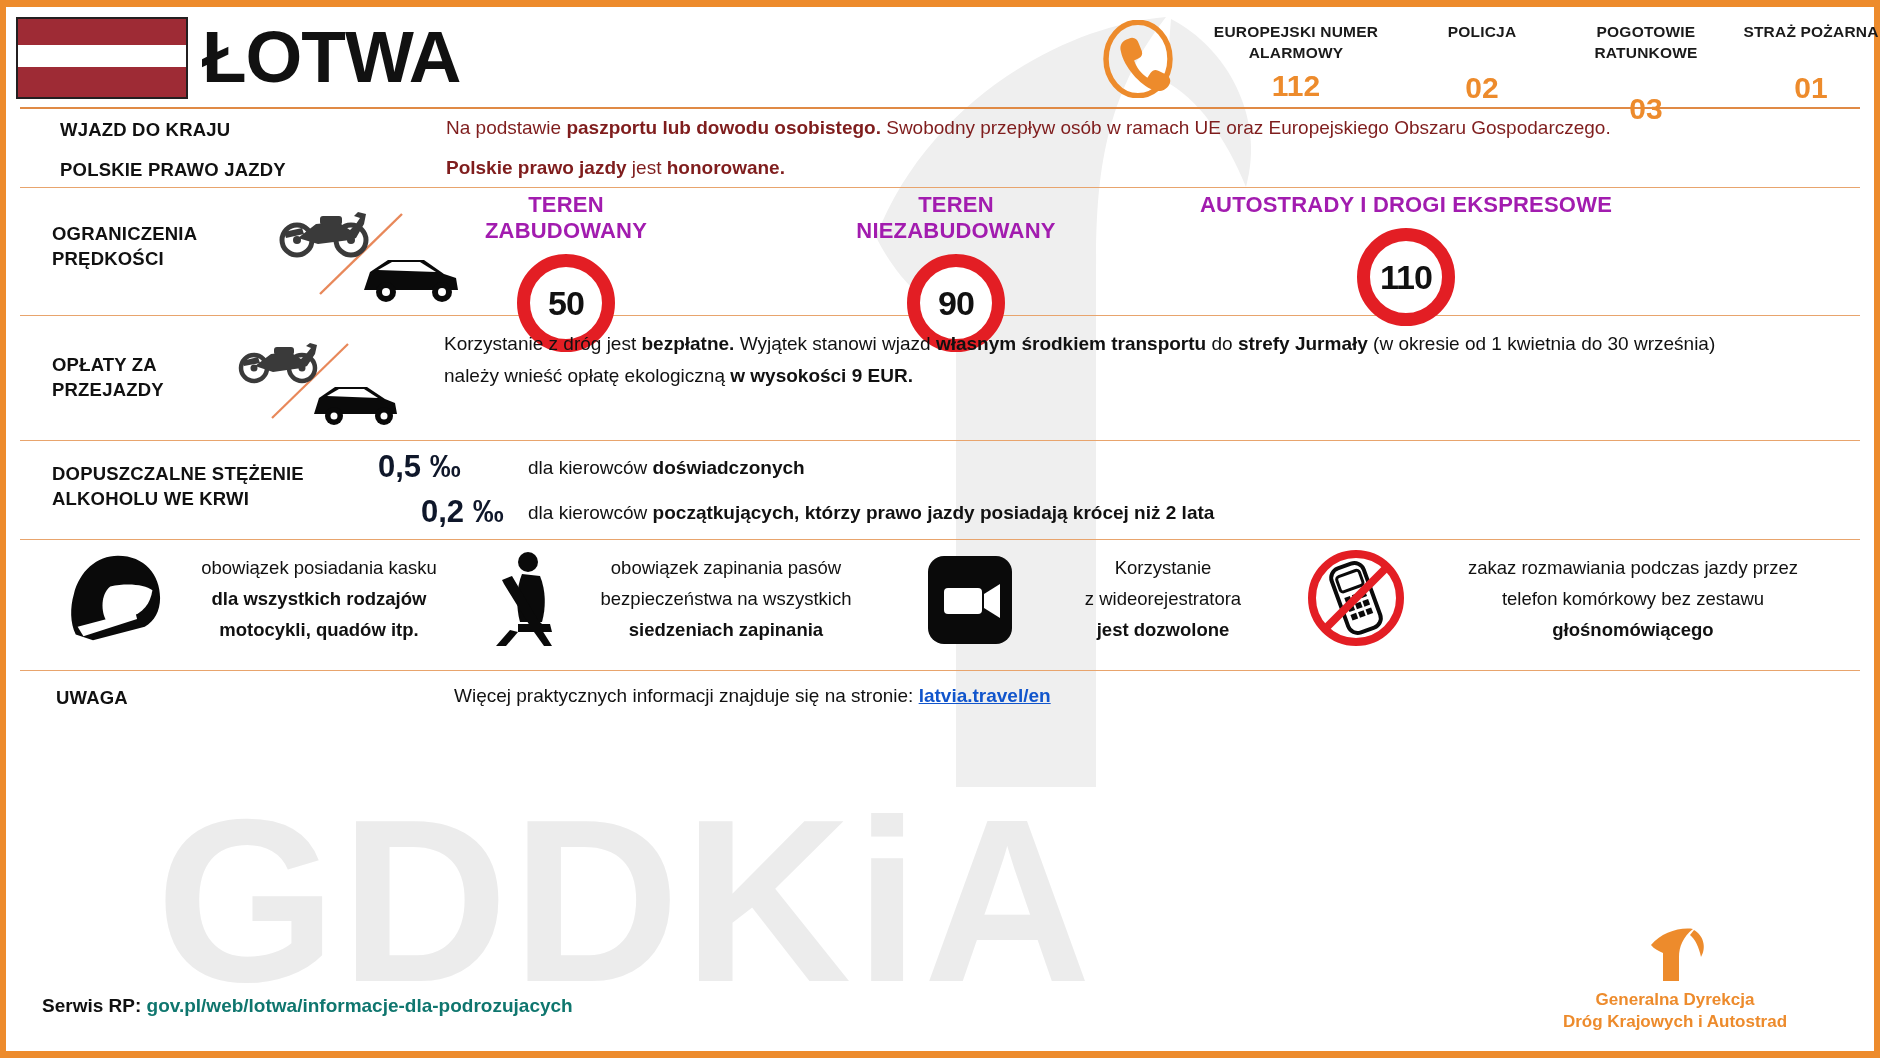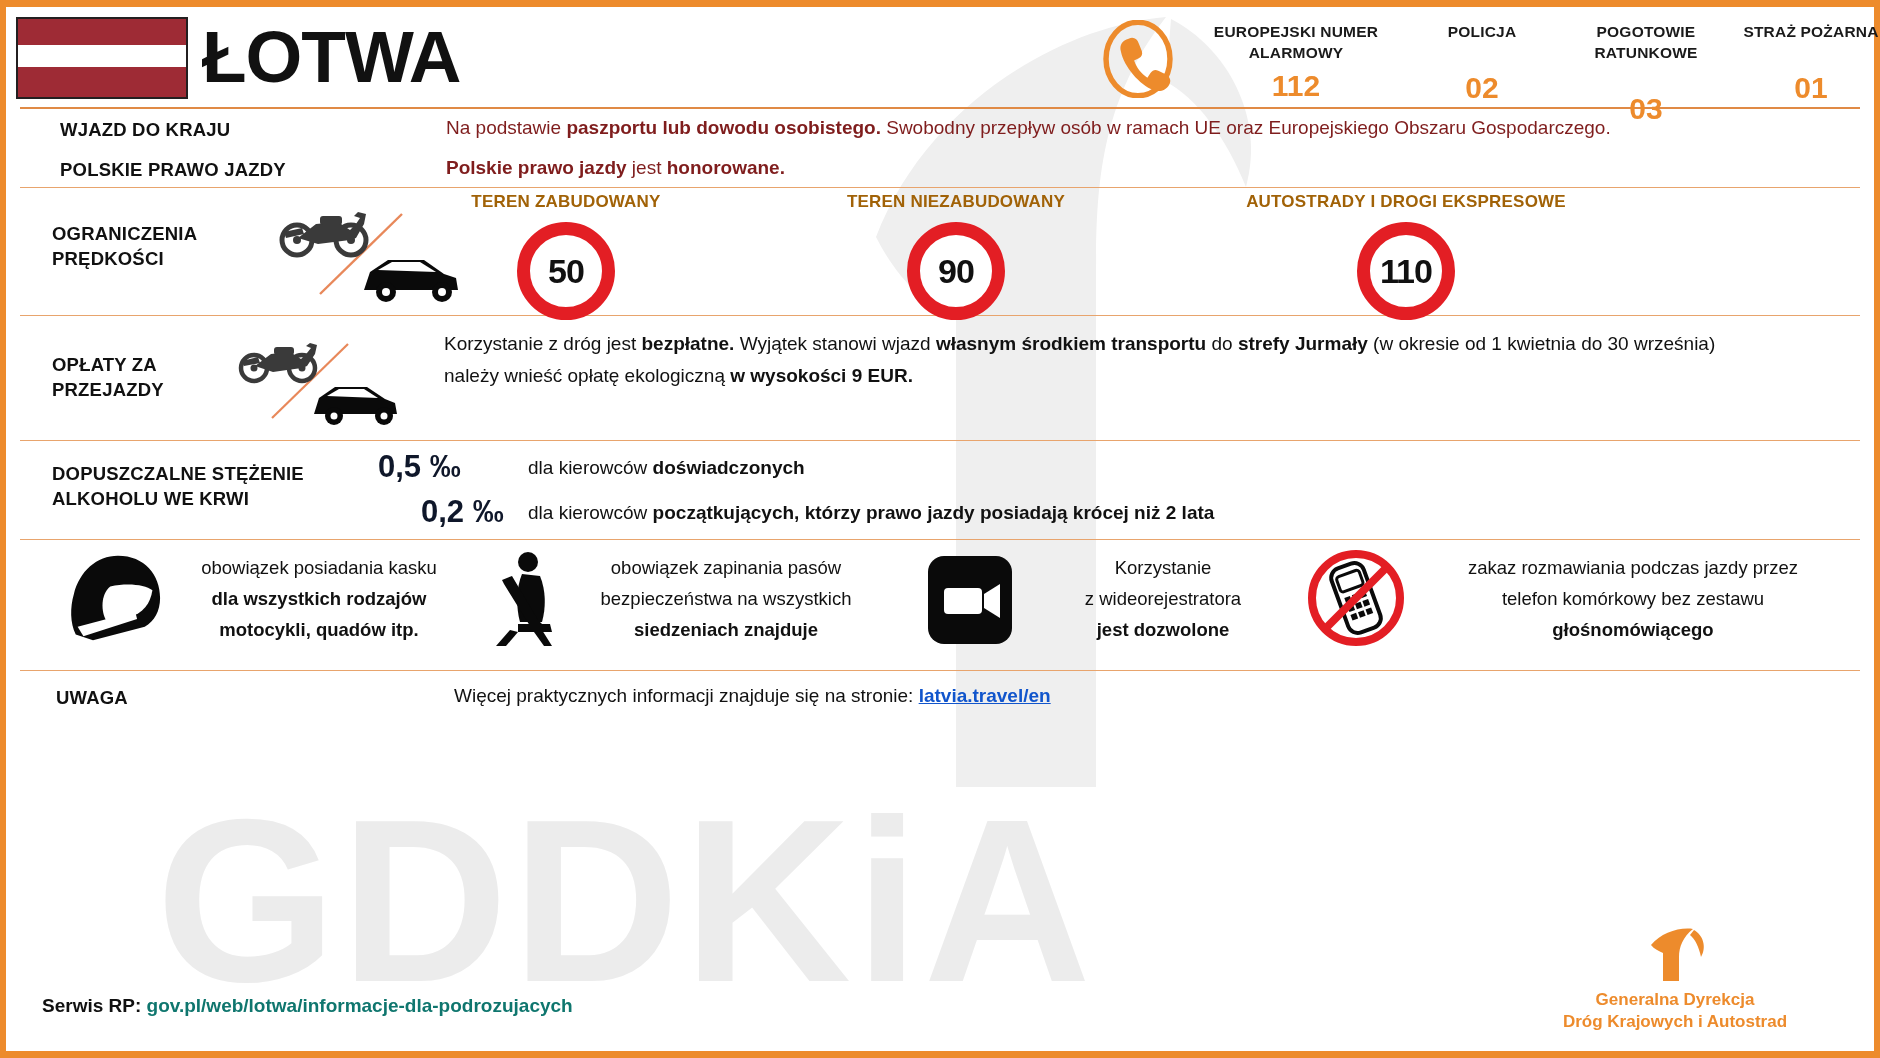--- a/index.html
+++ b/index.html
@@ -96,21 +96,21 @@
   .entry-row .lbl { position: absolute; left: 54px; top: 8px; }
   .entry-row .txt { position: absolute; left: 440px; top: 8px; font-size: 19px; color: #7f1d1d; }
   .b { font-weight: bold; }
 
   
   .speed-row { height: 127px; position: relative; }
   .speed-row .lbl { position: absolute; left: 46px; top: 33px; width: 210px; }
   .vehicles { position: absolute; left: 262px; top: 10px; width: 200px; height: 110px; }
   .speed-col { position: absolute; text-align: center; top: 4px; }
   .speed-head {
-    font-size: 17px; font-weight: bold; color: #a16207; letter-spacing: 0.2px;
+    font-size: 22px; font-weight: bold; color: #a21caf; letter-spacing: 0.2px;
   }
   .sign {
     width: 98px; height: 98px; border-radius: 50%;
     border: 13px solid #E31E24; background: #fff;
     margin: 10px auto 0;
     display: flex; align-items: center; justify-content: center;
   }
   .sign span { font-size: 34px; font-weight: bold; color: #111; letter-spacing: -1px; }
   .sc1 { left: 440px; width: 240px; }
   .sc2 { left: 830px; width: 240px; }
@@ -318,21 +318,21 @@
       <circle cx="40" cy="12" r="10" fill="#0a0a0a"></circle>
       <path d="M34 24 L52 26 C 58 40, 58 58, 54 72 L 32 72 C 28 58, 28 38, 34 24 Z" fill="#0a0a0a"></path>
       <path d="M14 30 L24 26 L50 70 L58 78 L52 84 L42 76 L16 34 Z" fill="#0a0a0a"></path>
       <path d="M30 74 L62 74 L64 82 L30 82 Z" fill="#0a0a0a"></path>
       <path d="M30 82 L18 96 L8 96 L22 80 Z" fill="#0a0a0a"></path>
       <path d="M46 82 L56 96 L64 96 L54 80 Z" fill="#0a0a0a"></path>
     </svg>
     <div class="ic-text" style="left:570px; top:12px; width:300px;">
       <div>obowiązek  zapinania pasów</div>
       <div>bezpieczeństwa na wszystkich</div>
-      <div class="b">siedzeniach znajduje</div>
+      <div class="b">siedzeniach zapinania</div>
     </div>
 
     <svg class="ic-glyph" style="left:920px; top:14px; width:88px; height:92px;" viewBox="0 0 88 92" xmlns="http://www.w3.org/2000/svg">
       <rect x="2" y="2" width="84" height="88" rx="16" fill="#0a0a0a"></rect>
       <rect x="18" y="34" width="38" height="26" rx="4" fill="#ffffff"></rect>
       <path d="M58 40 L74 30 L74 64 L58 54 Z" fill="#ffffff"></path>
     </svg>
     <div class="ic-text" style="left:1026px; top:12px; width:262px;">
       <div>Korzystanie</div>
       <div>z wideorejestratora</div>

